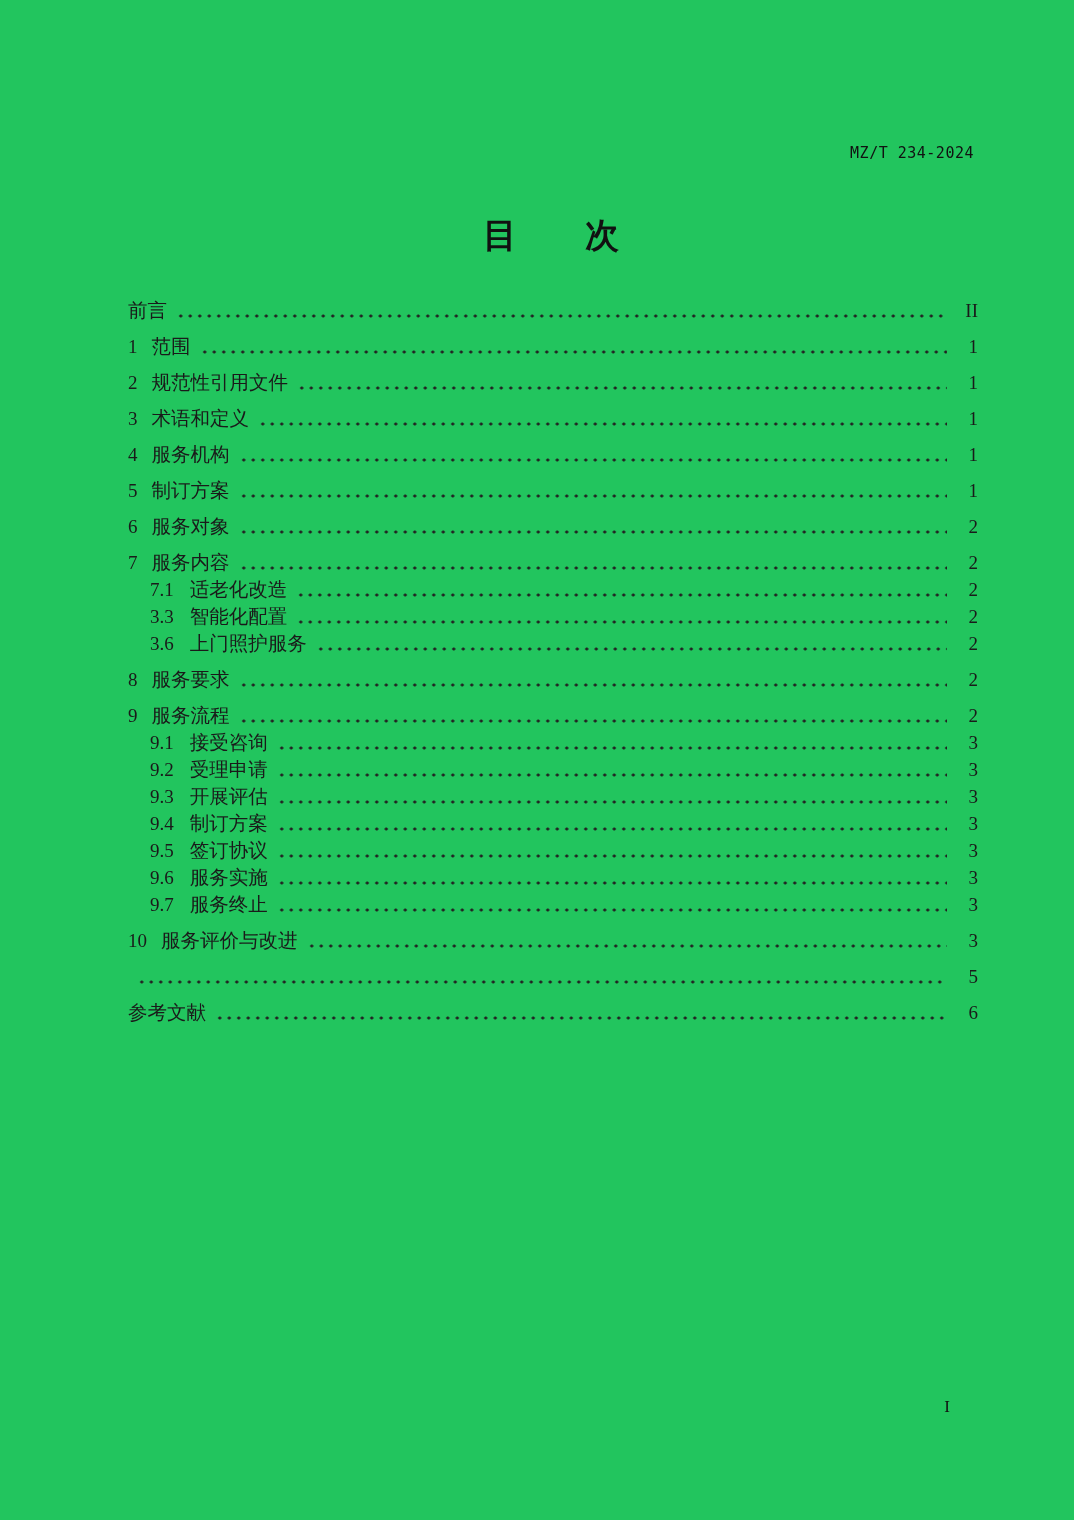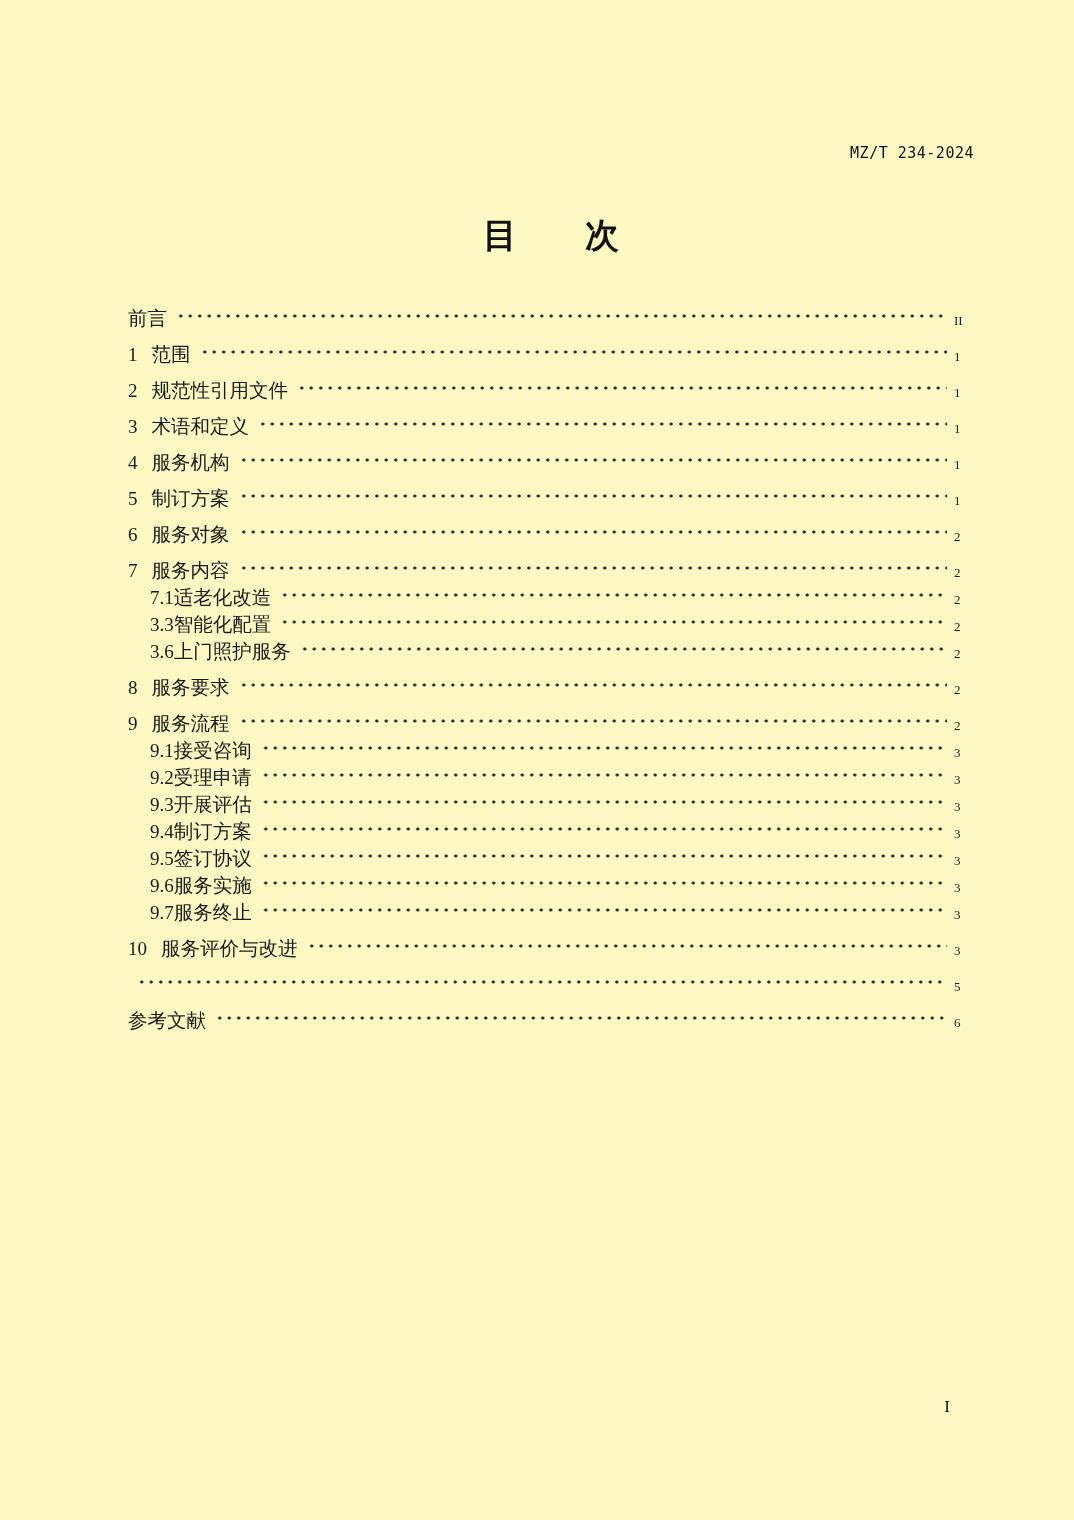--- a/index.html
+++ b/index.html
@@ -11,21 +11,21 @@
     width: 1074px;
     height: 1520px;
     font-family: "Liberation Serif", "DejaVu Serif", serif;
     color: #1a1a1a;
     position: relative;
     overflow: hidden;
   }
   .page {
     position: absolute;
     inset: 0;
-    background: #fef9c3;
+    background: #22c55e;
   }
   .doc-code {
     position: absolute;
     top: 144px;
     right: 100px;
     font-family: "DejaVu Sans Mono", "Liberation Mono", monospace;
     font-size: 15px;
     letter-spacing: 0.5px;
     color: #111111;
     white-space: pre;
@@ -57,40 +57,40 @@
     font-size: 19.5px;
     color: #1a1a1a;
   }
   .toc-row.l1 { margin-top: 9px; }
   .toc-row.l2 { padding-left: 22px; }
   .toc-row .num {
     font-size: 19px;
     margin-right: 14px;
     white-space: pre;
   }
-  .toc-row.l2 .num { margin-right: 0; }
+  .toc-row.l2 .num { margin-right: 16px; }
   .toc-row .num:empty { display: none; margin: 0; }
   .toc-row .label {
     white-space: pre;
   }
   .toc-row .leader {
     flex: 1 1 auto;
     align-self: stretch;
     margin-left: 9px;
     margin-right: 7px;
     background-image: radial-gradient(circle, #222222 1.35px, transparent 1.75px);
     background-size: 9.5px 6px;
     background-repeat: repeat-x;
     background-position: left 0 bottom 5px;
   }
   .toc-row .pageno {
-    font-size: 13px;
+    font-size: 19px;
     min-width: 24px;
-    white-space: pre;
-    margin-top: 10px;
+    text-align: right;
+    white-space: pre;
   }
   .footer-pageno {
     position: absolute;
     top: 1397px;
     left: 941px;
     width: 12px;
     text-align: center;
     font-size: 17px;
     color: #111111;
   }

